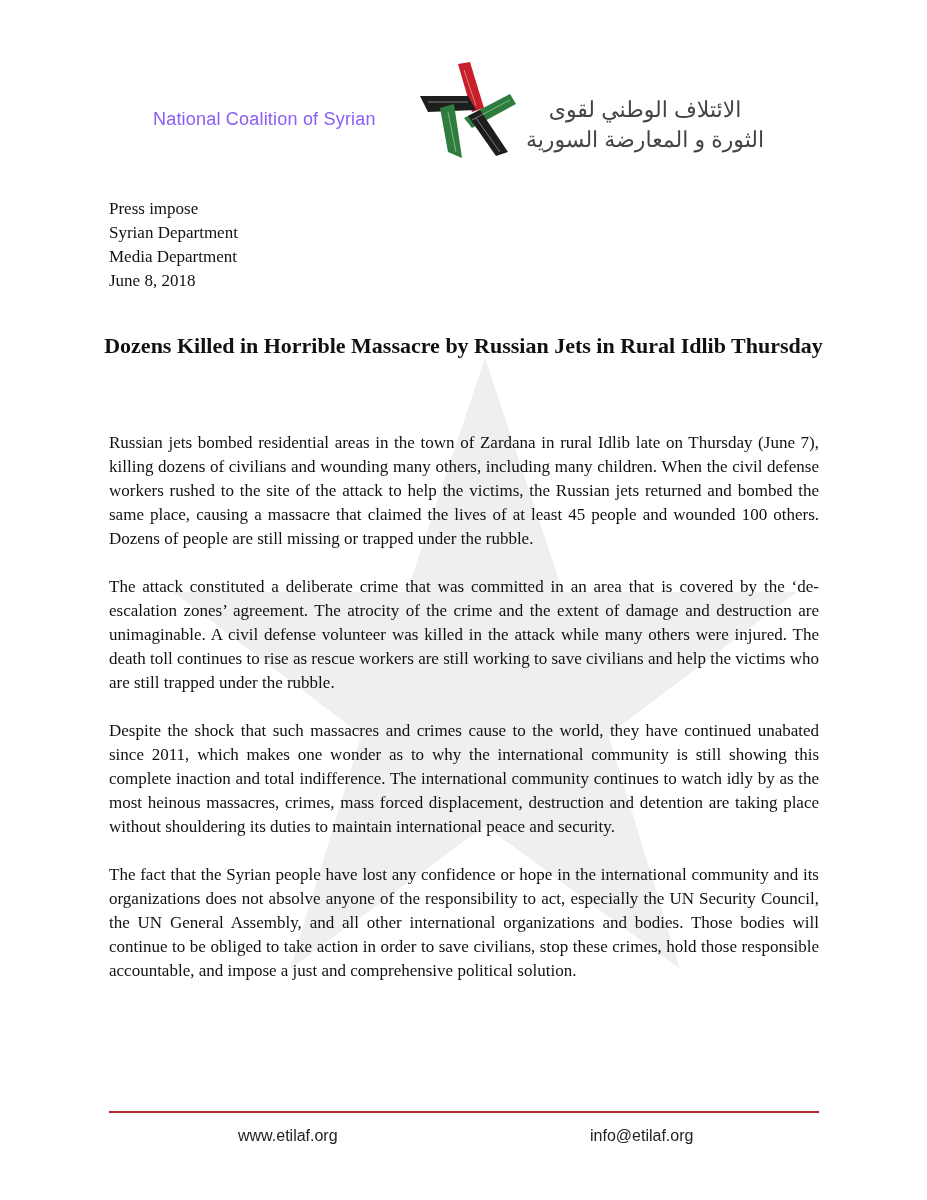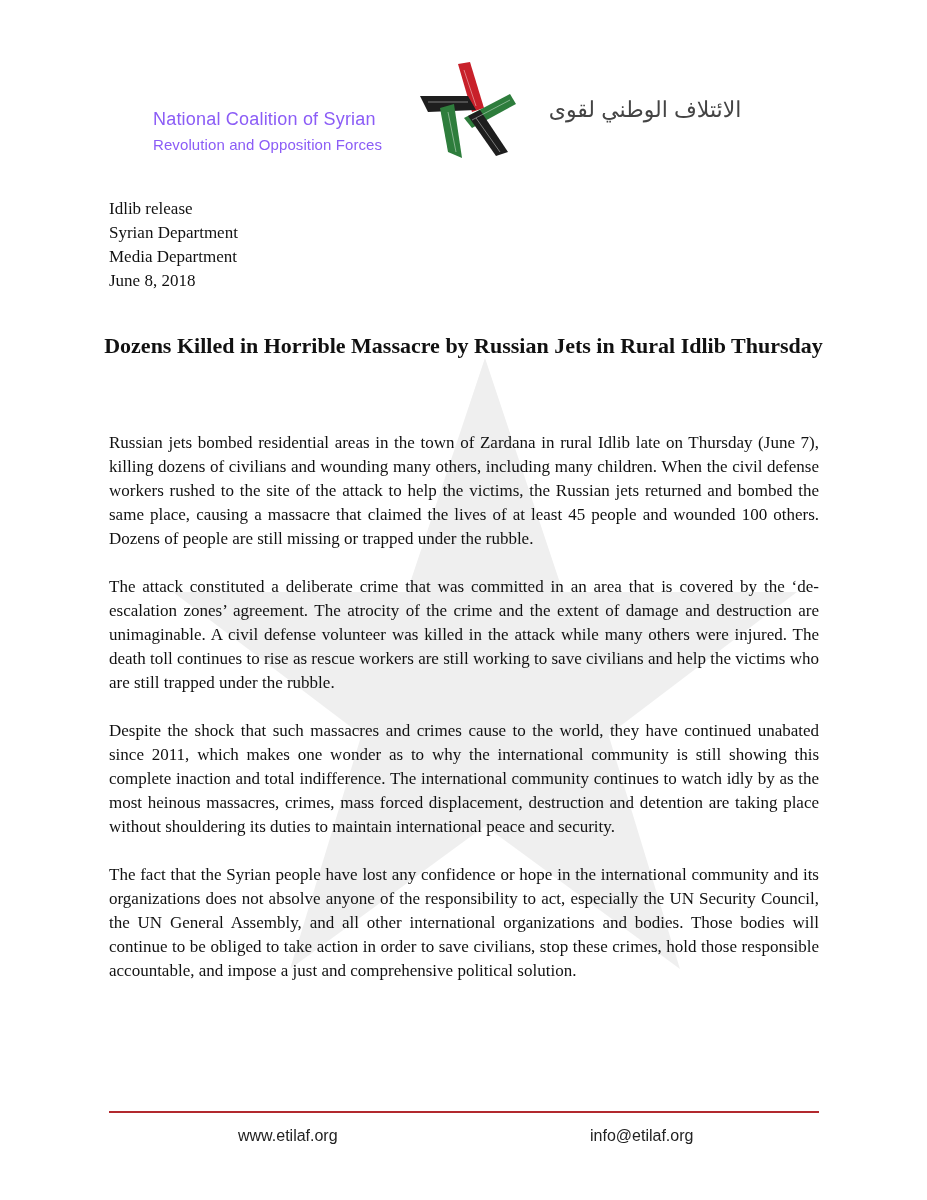--- a/index.html
+++ b/index.html
@@ -25,21 +25,20 @@
 </head>
 <body>
 
 <svg class="watermark" viewBox="0 0 100 100">
   <polygon points="50,2 62,38 98,38 69,60 80,96 50,74 20,96 31,60 2,38 38,38" fill="#555"></polygon>
 </svg>
 
 <div class="header">
   <div class="en-name">
     <div class="l1">National Coalition of Syrian</div>
-    <div class="l2">Revolution and Opposition Forces</div>
   </div>
 
   <svg class="logo" viewBox="0 0 100 100">
 
     <polygon points="40,4 52,2 66,48 54,52" fill="#c8202a"></polygon>
 
     <polygon points="2,36 50,36 58,50 10,52" fill="#1e1e1e"></polygon>
 
     <polygon points="46,58 92,34 98,44 54,68" fill="#2e7d3c"></polygon>
 
@@ -50,25 +49,26 @@
       <line x1="46" y1="10" x2="58" y2="46"></line>
       <line x1="10" y1="42" x2="50" y2="42"></line>
       <line x1="54" y1="60" x2="92" y2="40"></line>
       <line x1="30" y1="52" x2="38" y2="92"></line>
       <line x1="58" y1="58" x2="82" y2="92"></line>
     </g>
   </svg>
 
   <div class="ar-name">
     <div class="l1">الائتلاف الوطني لقوى</div>
+    <div class="l2">الثورة و المعارضة السورية</div>
   </div>
 </div>
 
 <div class="meta">
-  <div>Idlib release</div>
+  <div>Press impose</div>
   <div>Syrian Department</div>
   <div>Media Department</div>
   <div>June 8, 2018</div>
 </div>
 
 <div class="title">Dozens Killed in Horrible Massacre by Russian Jets in Rural Idlib Thursday</div>
 
 <div class="body">
   <p>Russian jets bombed residential areas in the town of Zardana in rural Idlib late on Thursday (June 7), killing dozens of civilians and wounding many others, including many children. When the civil defense workers rushed to the site of the attack to help the victims, the Russian jets returned and bombed the same place, causing a massacre that claimed the lives of at least 45 people and wounded 100 others. Dozens of people are still missing or trapped under the rubble.</p>
   <p>The attack constituted a deliberate crime that was committed in an area that is covered by the ‘de-escalation zones’ agreement. The atrocity of the crime and the extent of damage and destruction are unimaginable. A civil defense volunteer was killed in the attack while many others were injured. The death toll continues to rise as rescue workers are still working to save civilians and help the victims who are still trapped under the rubble.</p>

